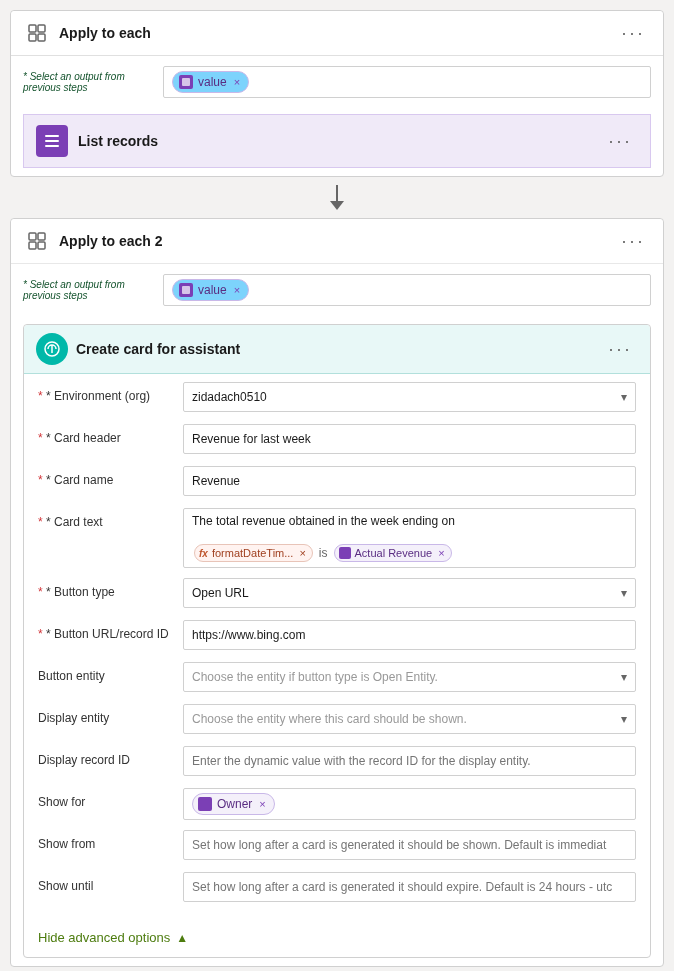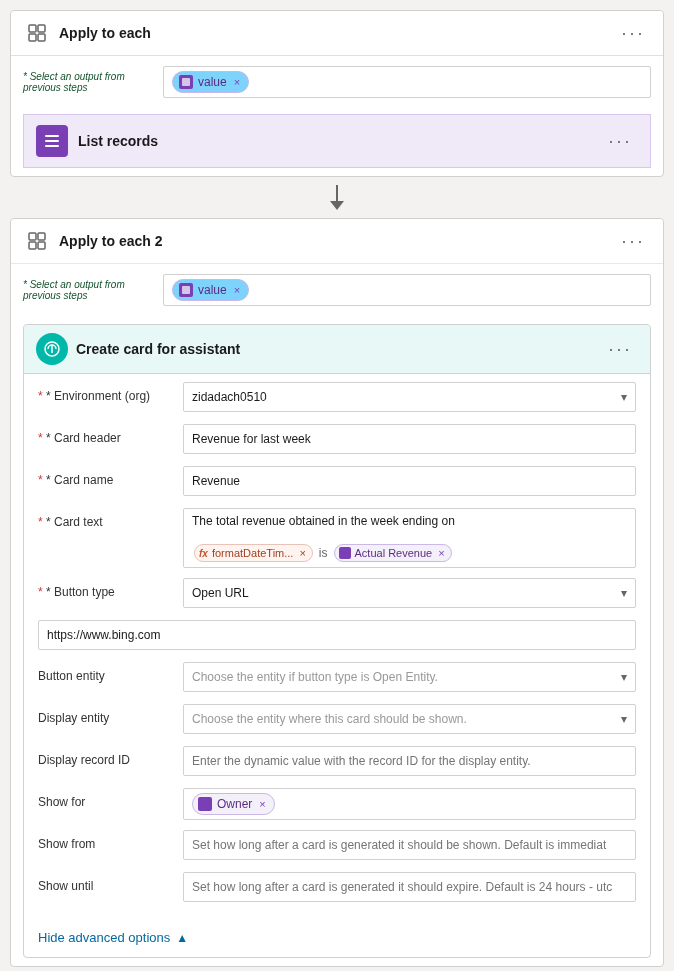--- a/index.html
+++ b/index.html
@@ -323,21 +323,21 @@
       color: #5a2d82;
     }
 
     
     .hide-advanced {
       display: flex;
       align-items: center;
       gap: 6px;
       padding: 8px 14px 12px 14px;
       cursor: pointer;
-      color: #0369a1;
+      color: #4d7c0f;
       font-size: 13px;
     }
 
     
     .add-action-container {
       display: flex;
       justify-content: center;
       padding: 30px 0 20px 0;
     }
   </style>
@@ -502,20 +502,23 @@
           <div class="form-label">
             <span style="color:#d13438;">*</span> <span>* Button type</span>
           </div>
           <div class="form-input-with-arrow">
             <span>Open URL</span>
             <span class="chevron-icon">▾</span>
           </div>
         </div>
 
         <div class="form-row">
+          <div class="form-label">
+            <span style="color:#d13438;">*</span> <span>* Button URL/record ID</span>
+          </div>
           <input class="form-input" type="text" value="https://www.bing.com" style="">
         </div>
 
         <div class="form-row">
           <div class="form-label">Button entity</div>
           <div class="form-input-with-arrow">
             <span class="form-placeholder">Choose the entity if button type is Open Entity.</span>
             <span class="chevron-icon">▾</span>
           </div>
         </div>

